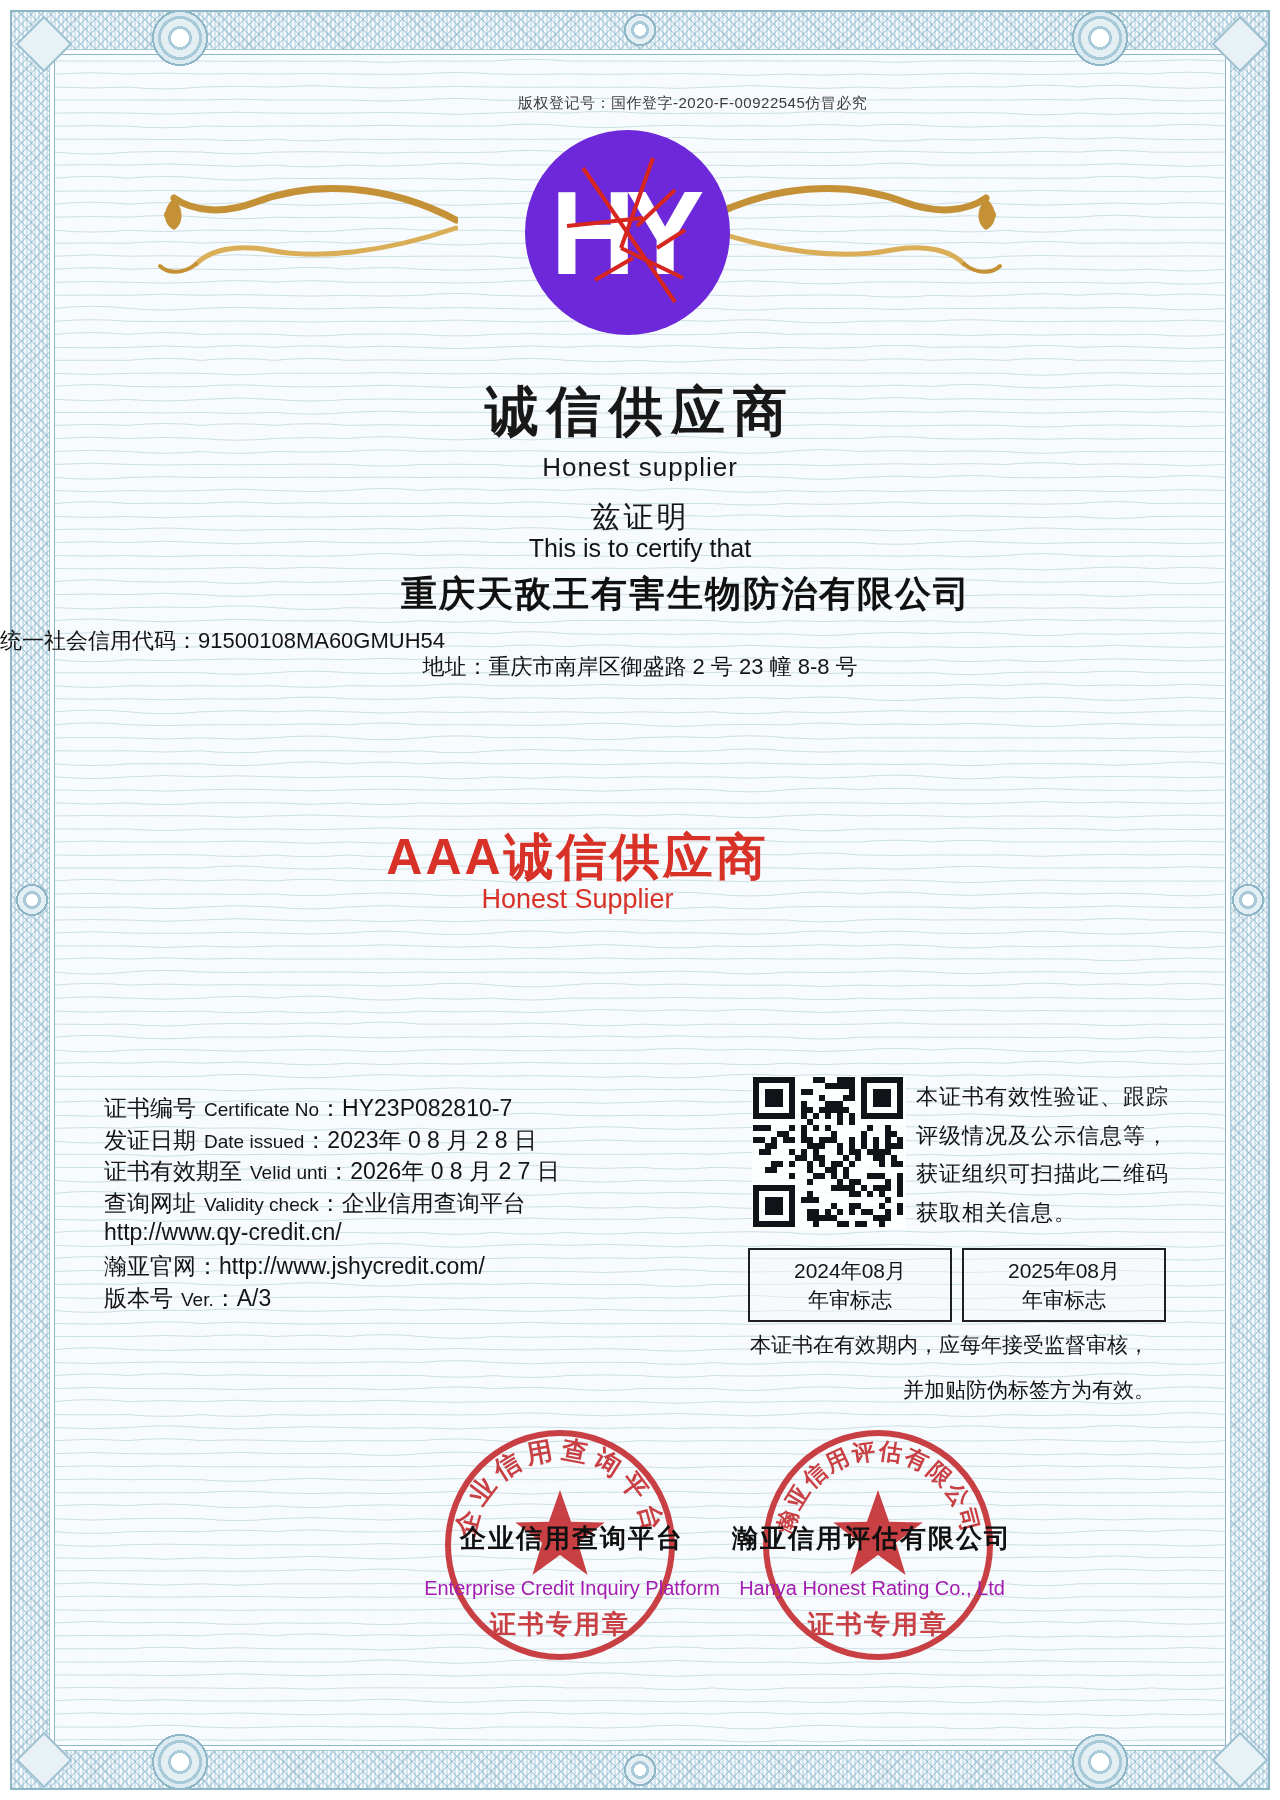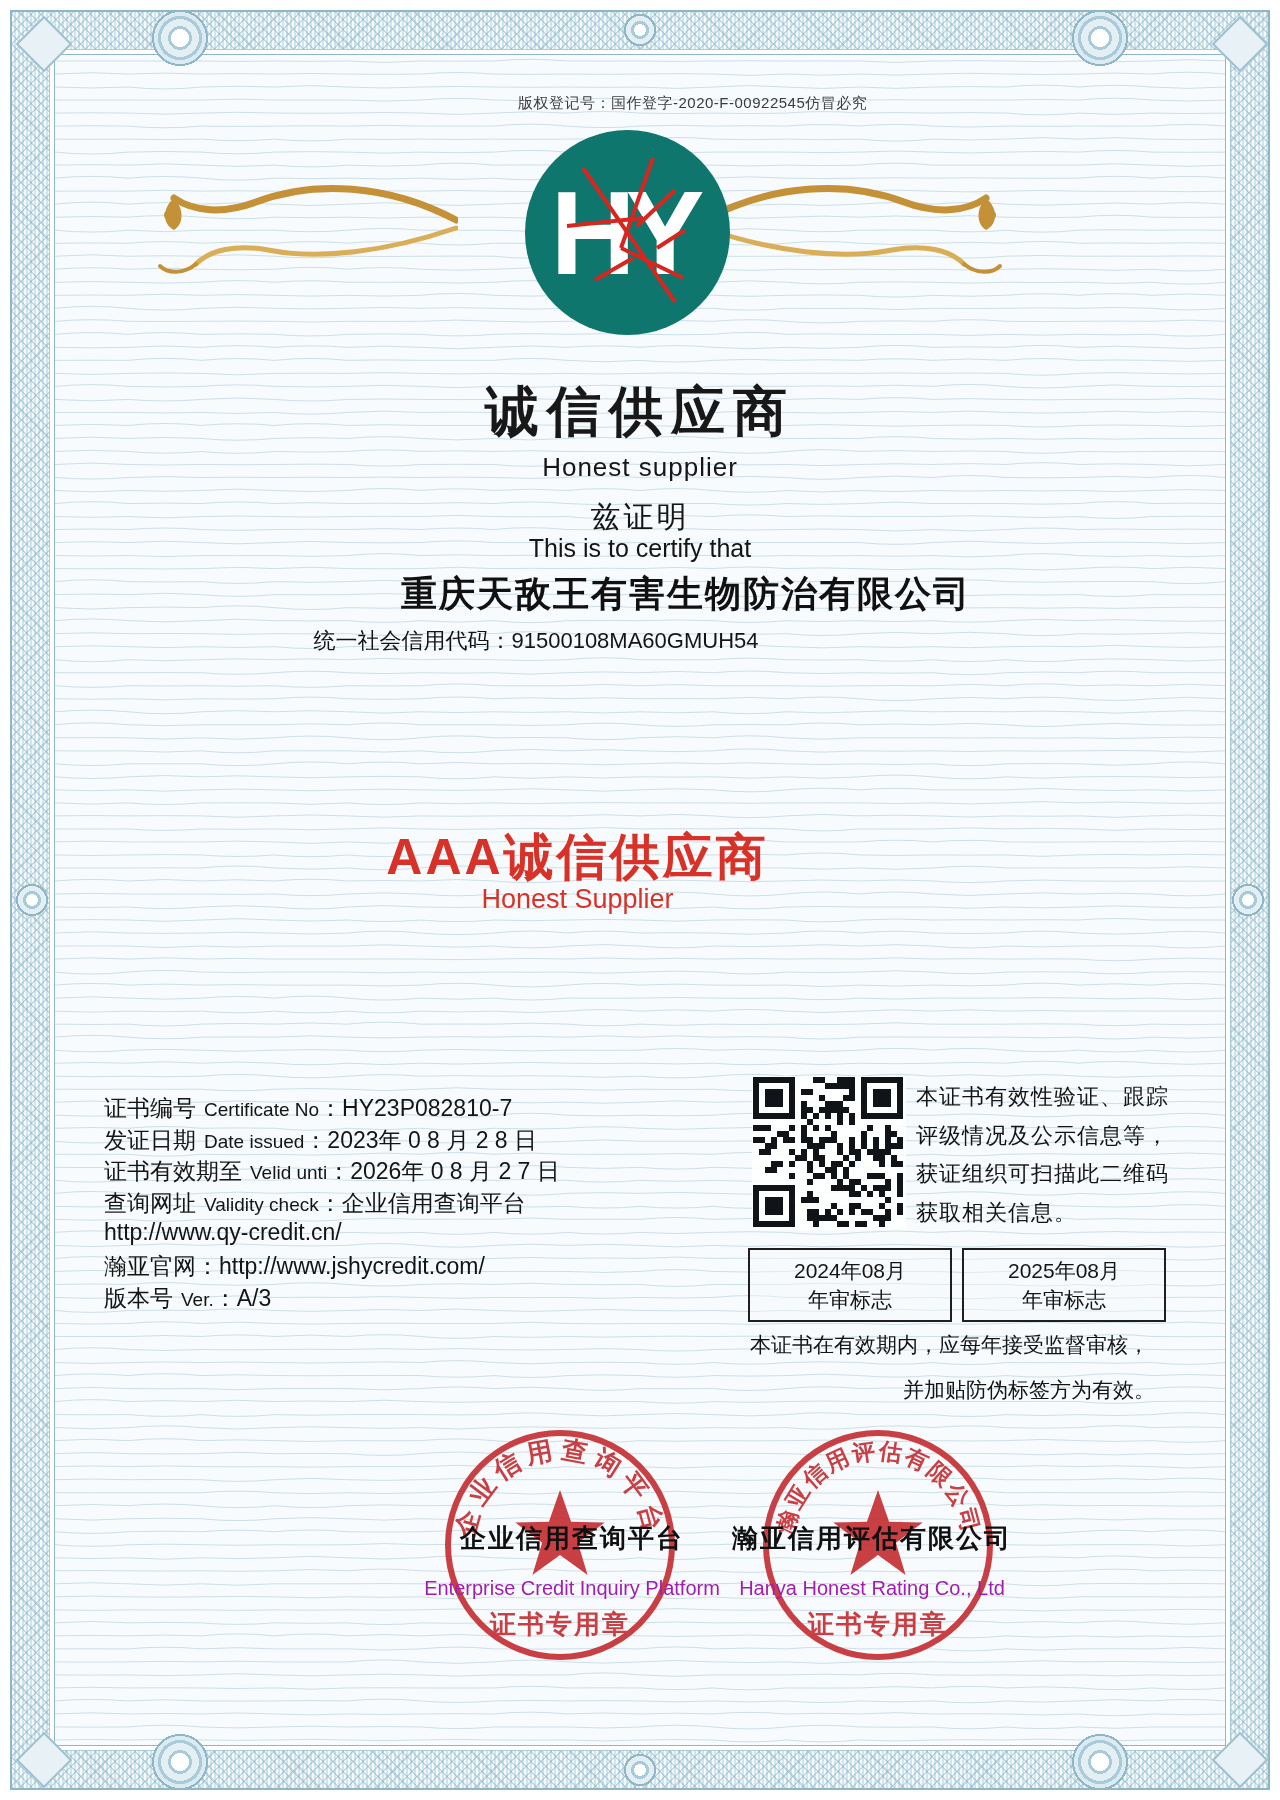--- a/index.html
+++ b/index.html
@@ -19,39 +19,39 @@
   .medallion{position:absolute;width:64px;height:64px;border-radius:50%;
     background:radial-gradient(circle,#ffffff 0 9px,#a9cbd9 9px 12px,#e4eff4 12px 19px,#a9cbd9 19px 22px,#dcebf2 22px 26px,#8fb6c7 26px 28px,transparent 28px);}
   .button{position:absolute;width:44px;height:44px;border-radius:50%;
     background:radial-gradient(circle,#ffffff 0 6px,#a9cbd9 6px 9px,#e4eff4 9px 14px,#8fb6c7 14px 16px,transparent 16px);}
   .diamond{position:absolute;width:36px;height:36px;transform:rotate(45deg);
     background:#e7f1f6;border:2px solid #9cc0d0;}
 
   
   .copyright{position:absolute;left:518px;top:94px;font-size:15px;color:#3c3c3c;letter-spacing:.5px;text-align:right;}
   .logo{position:absolute;left:525px;top:130px;width:205px;height:205px;border-radius:50%;
-        background:#0f766e;display:flex;align-items:center;justify-content:center;}
+        background:#6d28d9;display:flex;align-items:center;justify-content:center;}
   .logo-text{font-size:118px;font-weight:700;color:#ffffff;letter-spacing:-10px;
              transform:translateX(-5px);line-height:1;}
   .cracks{position:absolute;inset:0;width:205px;height:205px;}
   .flourish{position:absolute;width:310px;height:130px;top:168px;}
   .flourish.left{left:148px;}
   .flourish.right{left:702px;transform:scaleX(-1);}
 
   .title-cn{position:absolute;left:0;top:376px;width:1280px;text-align:center;
             font-size:54px;font-weight:600;letter-spacing:8px;color:#181818;}
   .title-en{position:absolute;left:0;top:452px;width:1280px;text-align:center;
             font-size:26px;font-weight:500;color:#161616;letter-spacing:1px;}
   .certify-cn{position:absolute;left:0;top:497px;width:1280px;text-align:center;
             font-size:30px;font-weight:500;letter-spacing:3px;}
   .certify-en{position:absolute;left:0;top:534px;width:1280px;text-align:center;
             font-size:25px;font-weight:500;}
   .company{position:absolute;left:0;top:570px;width:1280px;text-align:center;
             font-size:36px;font-weight:700;letter-spacing:2px;color:#111;padding-left:46px;}
-  .credit-code{position:absolute;left:0;top:626px;width:1072px;text-align:center;
+  .credit-code{position:absolute;left:0;top:626px;width:1072px;text-align:left;
             font-size:22px;font-weight:500;}
   .address{position:absolute;left:0;top:652px;width:1280px;text-align:center;
             font-size:22px;font-weight:500;}
 
   .award-cn{position:absolute;left:0;top:824px;width:1155px;text-align:center;
             font-size:50px;font-weight:600;letter-spacing:3px;color:#d83228;}
   .award-en{position:absolute;left:0;top:884px;width:1155px;text-align:center;
             font-size:27px;font-weight:500;color:#d83228;}
 
   
@@ -285,20 +285,21 @@
       </g>
     </svg>
   </div>
 
   <div class="title-cn">诚信供应商</div>
   <div class="title-en">Honest supplier</div>
   <div class="certify-cn">兹证明</div>
   <div class="certify-en">This is to certify that</div>
   <div class="company">重庆天敌王有害生物防治有限公司</div>
   <div class="credit-code">统一社会信用代码：91500108MA60GMUH54</div>
+  <div class="address">地址：重庆市南岸区御盛路 2 号 23 幢 8-8 号</div>
 
   <div class="award-cn">AAA诚信供应商</div>
   <div class="award-en">Honest Supplier</div>
 
   <div class="details">
     <div class="d-row">
       <span class="d-cn">证书编号</span>
       <span class="d-en">Certificate No</span>
       <span class="d-sep">：</span>
       <span class="d-val">HY23P082810-7</span>

